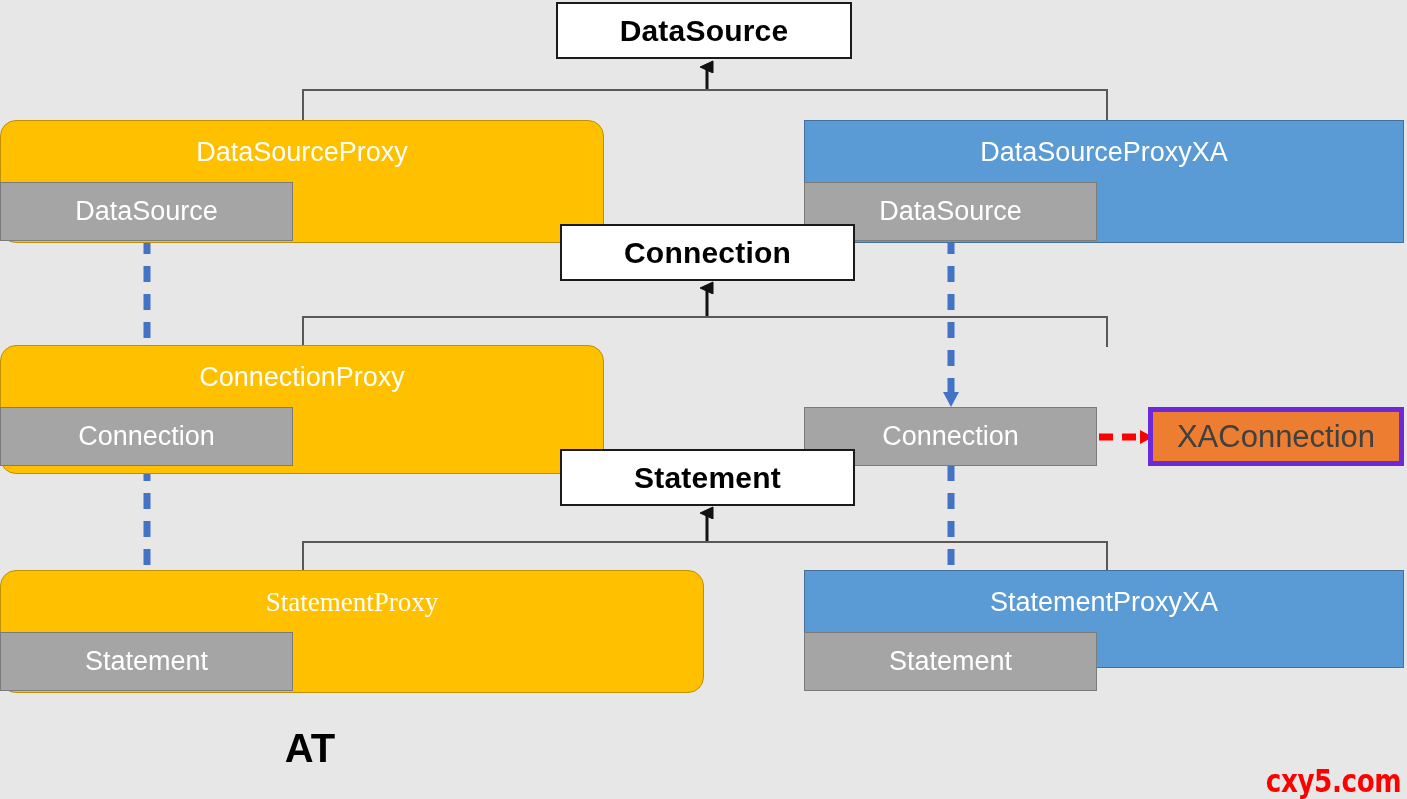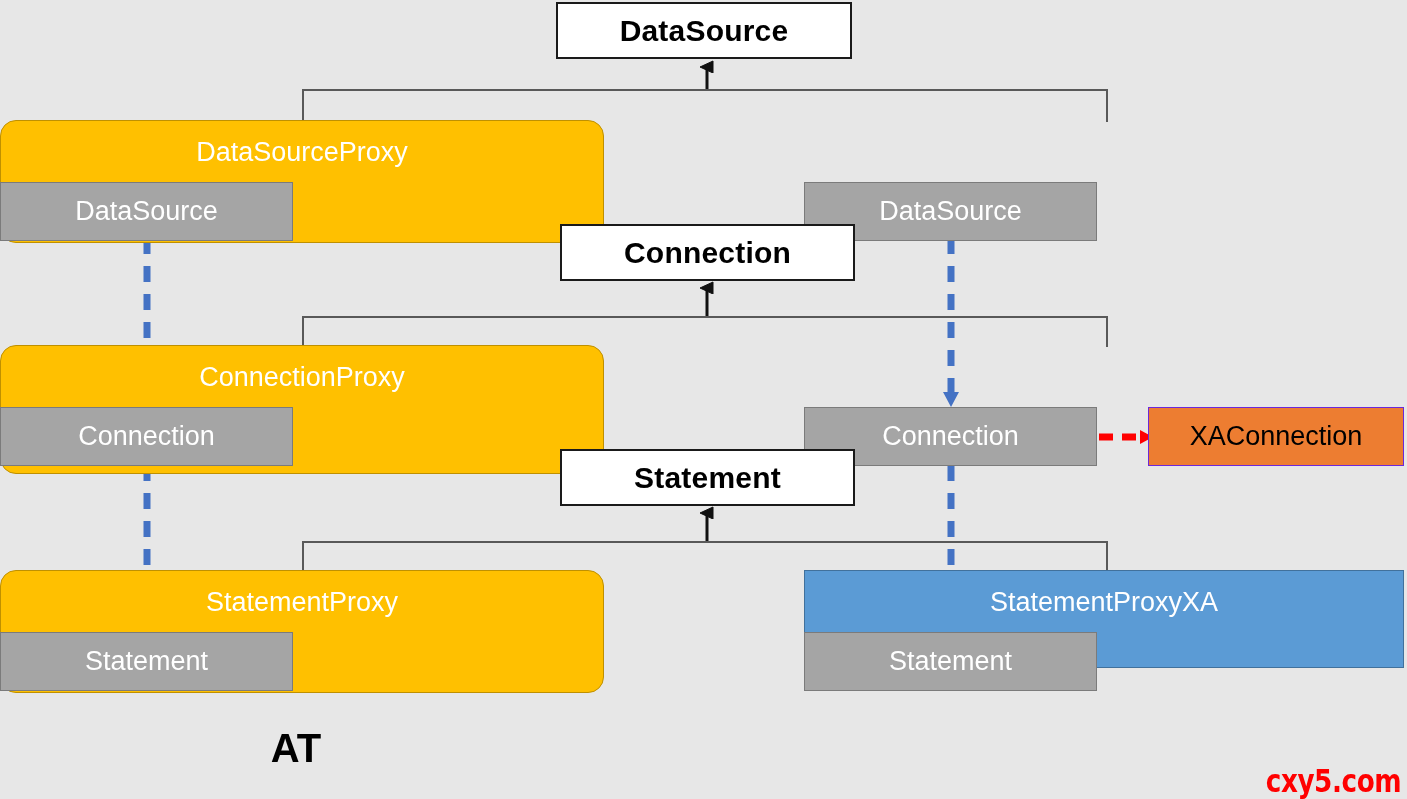--- a/index.html
+++ b/index.html
@@ -75,26 +75,26 @@
     font-size: 27px;
     line-height: 1;
     white-space: nowrap;
   }
 
   
   .ext {
     position: absolute;
     box-sizing: border-box;
     background: #ed7d31;
-    border: 1px solid #6d28d9;
-    display: flex;
-    align-items: center;
-    justify-content: center;
-    color: #000000;
-    font-size: 27px;
+    border: 5px solid #6d28d9;
+    display: flex;
+    align-items: center;
+    justify-content: center;
+    color: #404040;
+    font-size: 31px;
     line-height: 1;
     white-space: nowrap;
   }
 
   
   .caption {
     position: absolute;
     color: #000000;
     font-weight: bold;
     font-size: 40px;
@@ -166,44 +166,47 @@
     <line x1="951" y1="465" x2="951" y2="625" stroke="#4472c4" stroke-width="7" stroke-dasharray="16 12" marker-end="url(#blueTri)"></line>
 
     <line x1="1099" y1="437" x2="1146" y2="437" stroke="#ff0000" stroke-width="7" stroke-dasharray="14 9" marker-end="url(#redTri)"></line>
   </svg>
 
   <div class="proxy at" style="left:0px; top:120px; width:604px; height:123px;">
     <div class="proxy-title">DataSourceProxy</div>
   </div>
   <div class="member" style="left:0px; top:182px; width:293px; height:59px;">DataSource</div>
 
+  <div class="proxy xa" style="left:804px; top:120px; width:600px; height:123px;">
+    <div class="proxy-title">DataSourceProxyXA</div>
+  </div>
   <div class="member" style="left:804px; top:182px; width:293px; height:59px;">DataSource</div>
 
   <div class="proxy at" style="left:0px; top:345px; width:604px; height:129px;">
     <div class="proxy-title">ConnectionProxy</div>
   </div>
   <div class="member" style="left:0px; top:407px; width:293px; height:59px;">Connection</div>
 
   <div class="member" style="left:804px; top:407px; width:293px; height:59px;">Connection</div>
 
   <div class="ext" style="left:1148px; top:407px; width:256px; height:59px;">XAConnection</div>
 
-  <div class="proxy at" style="left:0px; top:570px; width:604px; height:123px;">
+  <div class="proxy at" style="left:0px; top:570px; width:704px; height:123px;font-family:Liberation Serif, serif;">
     <div class="proxy-title">StatementProxy</div>
   </div>
   <div class="member" style="left:0px; top:632px; width:293px; height:59px;">Statement</div>
 
   <div class="proxy xa" style="left:804px; top:570px; width:600px; height:98px;">
     <div class="proxy-title">StatementProxyXA</div>
   </div>
   <div class="member" style="left:804px; top:632px; width:293px; height:59px;">Statement</div>
 
   <div class="iface" style="left:556px; top:2px; width:296px; height:57px; font-size:30px;">DataSource</div>
 
   <div class="iface" style="left:560px; top:224px; width:295px; height:57px; font-size:30px;">Connection</div>
 
   <div class="iface" style="left:560px; top:449px; width:295px; height:57px; font-size:30px;">Statement</div>
 
-  <div class="caption" style="left:216px; top:728px; width:160px;">AT</div>
+  <div class="caption" style="left:230px; top:728px; width:160px;">AT</div>
 
   <div class="watermark">cxy5.com</div>
 
 </div>
 
 </body></html>

